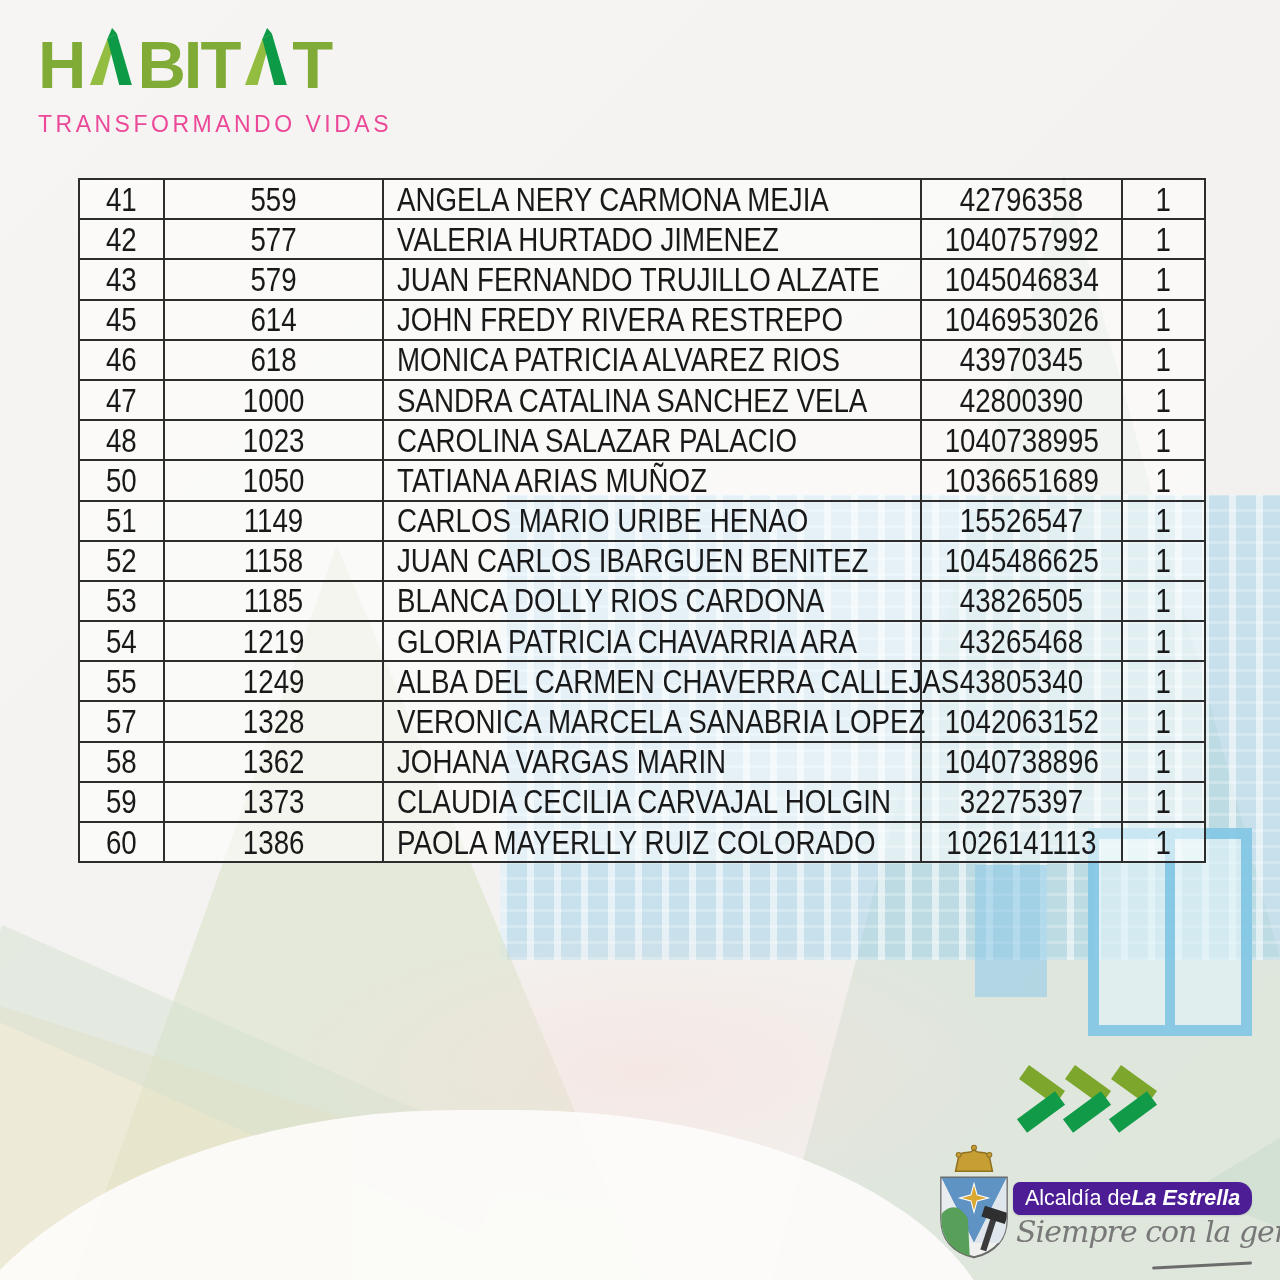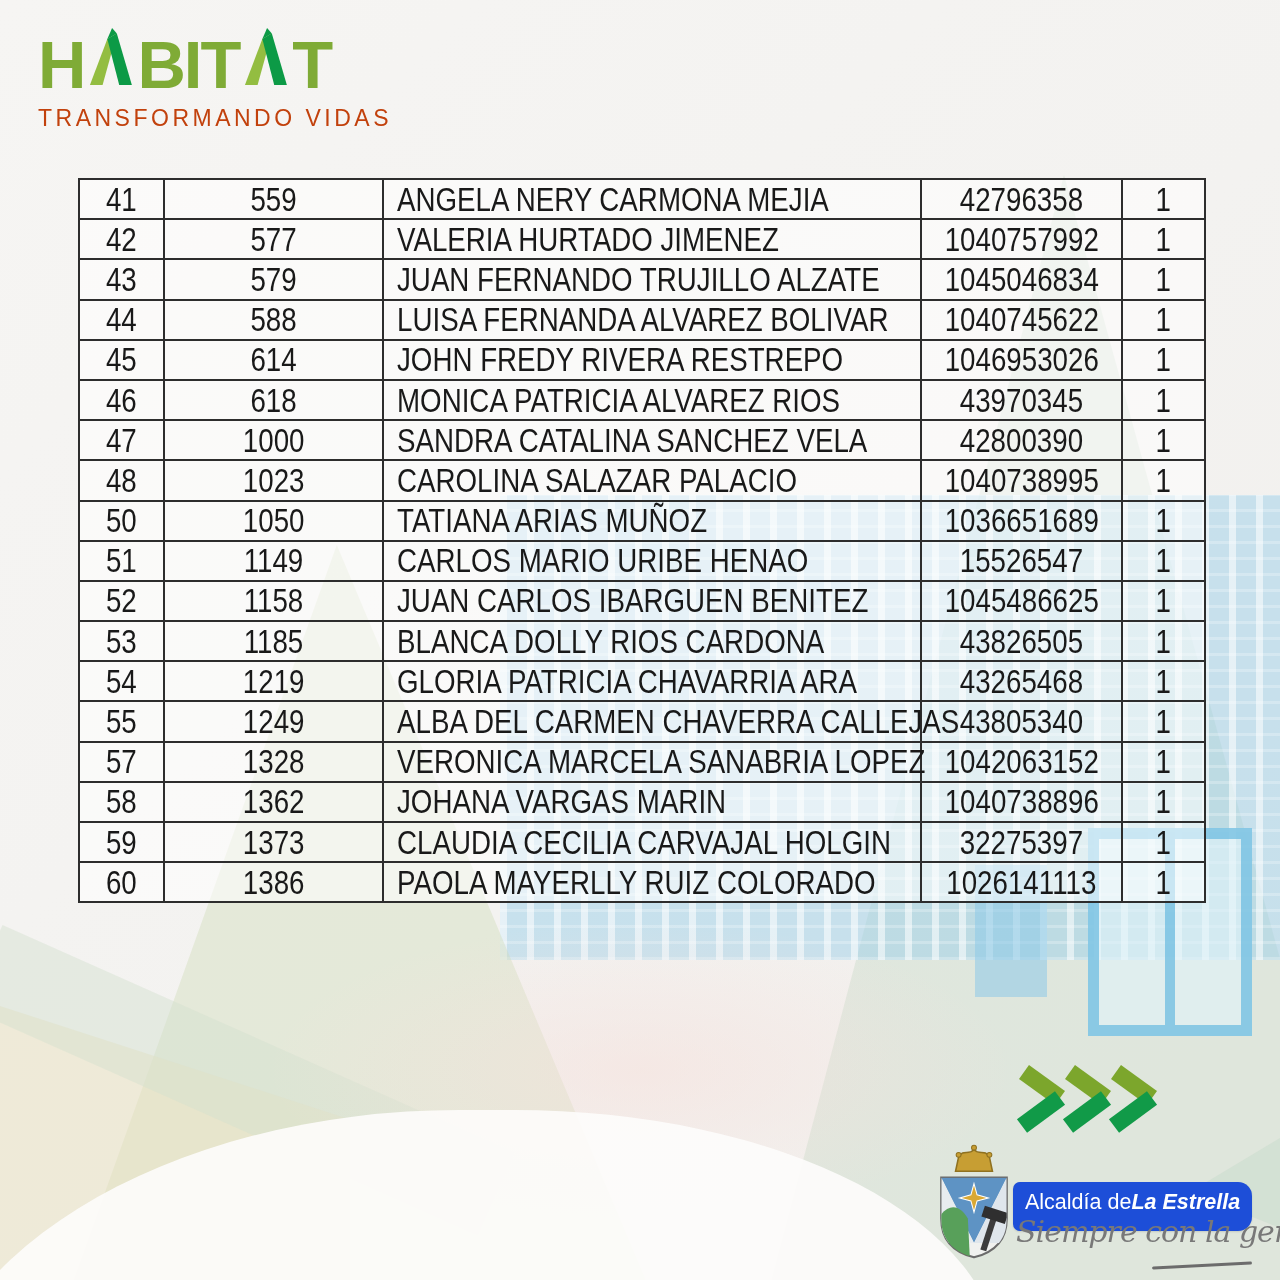--- a/index.html
+++ b/index.html
@@ -63,21 +63,21 @@
   }
   
   .brand{position:absolute;left:38px;top:28px;z-index:3;}
   .brand-word{display:flex;align-items:flex-end;}
   .brand-letter{
     font-size:67px;font-weight:700;line-height:1;letter-spacing:-2px;
     color:#7fab36;
   }
   .brand-arrow{height:57px;width:47px;margin:0 3px 13px 3px;}
   .brand-tagline{
-    margin-top:7px;font-size:23px;letter-spacing:3.5px;color:#c2410c;font-weight:400;text-align:right;
+    margin-top:13px;font-size:23px;letter-spacing:3.5px;color:#ec4899;font-weight:400;text-align:right;
   }
   
   .roster{
     position:absolute;left:78px;top:178px;z-index:2;
     border-collapse:collapse;table-layout:fixed;width:1126px;
   }
   .roster td{
     border:2px solid #2d2d2d;
     background:rgba(255,255,255,.55);
     height:38.2px;
@@ -89,22 +89,22 @@
   .roster td.c-name{text-align:left;padding-left:13px;margin-top:19px;}
   .cnd{display:inline-block;transform:scaleX(.84);transform-origin:center;}
   .c-name .cnd{transform-origin:left center;}
   
   .arrows{position:absolute;left:1016px;top:1056px;z-index:3;}
   
   .alcaldia{position:absolute;left:930px;top:1142px;z-index:3;width:330px;height:140px;}
   .shield{position:absolute;left:3px;top:2px;width:82px;height:116px;}
   .alc-pill{
     position:absolute;left:83px;top:40px;height:33px;
-    background:#1d4ed8;border-radius:7px 14px 14px 7px;
-    padding:8px 12px;display:flex;align-items:flex-start;
+    background:#4c1d95;border-radius:7px 14px 14px 7px;
+    padding:0 12px;display:flex;align-items:center;
     color:#ffffff;font-size:21.5px;white-space:nowrap;
     box-shadow:0 1px 2px rgba(0,0,0,.12);
   }
   .alc-pill .bold{font-weight:700;font-style:italic;}
   .alc-slogan{
     position:absolute;left:86px;top:72px;width:240px;
     font-family:"DejaVu Serif",serif;font-style:italic;
     font-size:30px;color:#787878;white-space:nowrap;letter-spacing:-1px;
   }
   .alc-underline{
@@ -168,27 +168,20 @@
         <td class="c-code"><span class="cnd">577</span></td>
         <td class="c-name"><span class="cnd">VALERIA HURTADO JIMENEZ</span></td>
         <td class="c-document"><span class="cnd">1040757992</span></td>
         <td class="c-count"><span class="cnd">1</span></td>
       </tr>
       <tr>
         <td class="c-row"><span class="cnd">43</span></td>
         <td class="c-code"><span class="cnd">579</span></td>
         <td class="c-name"><span class="cnd">JUAN FERNANDO TRUJILLO ALZATE</span></td>
         <td class="c-document"><span class="cnd">1045046834</span></td>
-        <td class="c-count"><span class="cnd">1</span></td>
-      </tr>
-      <tr>
-        <td class="c-row"><span class="cnd">44</span></td>
-        <td class="c-code"><span class="cnd">588</span></td>
-        <td class="c-name"><span class="cnd">LUISA FERNANDA ALVAREZ BOLIVAR</span></td>
-        <td class="c-document"><span class="cnd">1040745622</span></td>
         <td class="c-count"><span class="cnd">1</span></td>
       </tr>
       <tr>
         <td class="c-row"><span class="cnd">45</span></td>
         <td class="c-code"><span class="cnd">614</span></td>
         <td class="c-name"><span class="cnd">JOHN FREDY RIVERA RESTREPO</span></td>
         <td class="c-document"><span class="cnd">1046953026</span></td>
         <td class="c-count"><span class="cnd">1</span></td>
       </tr>
       <tr>

